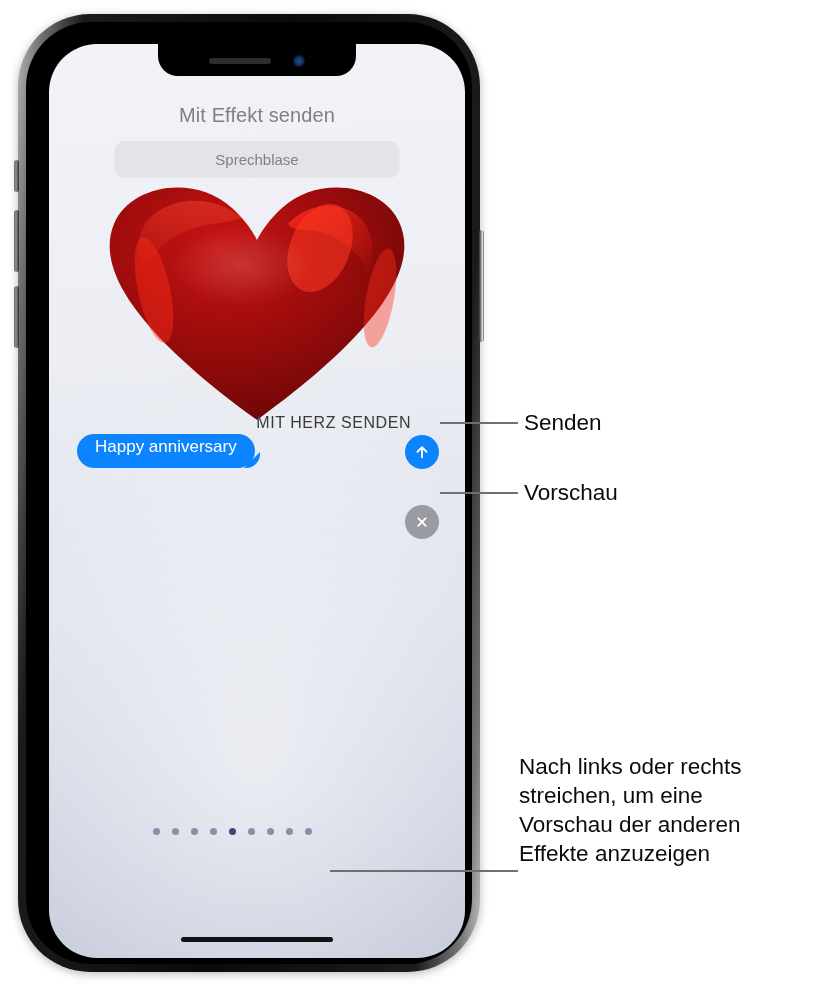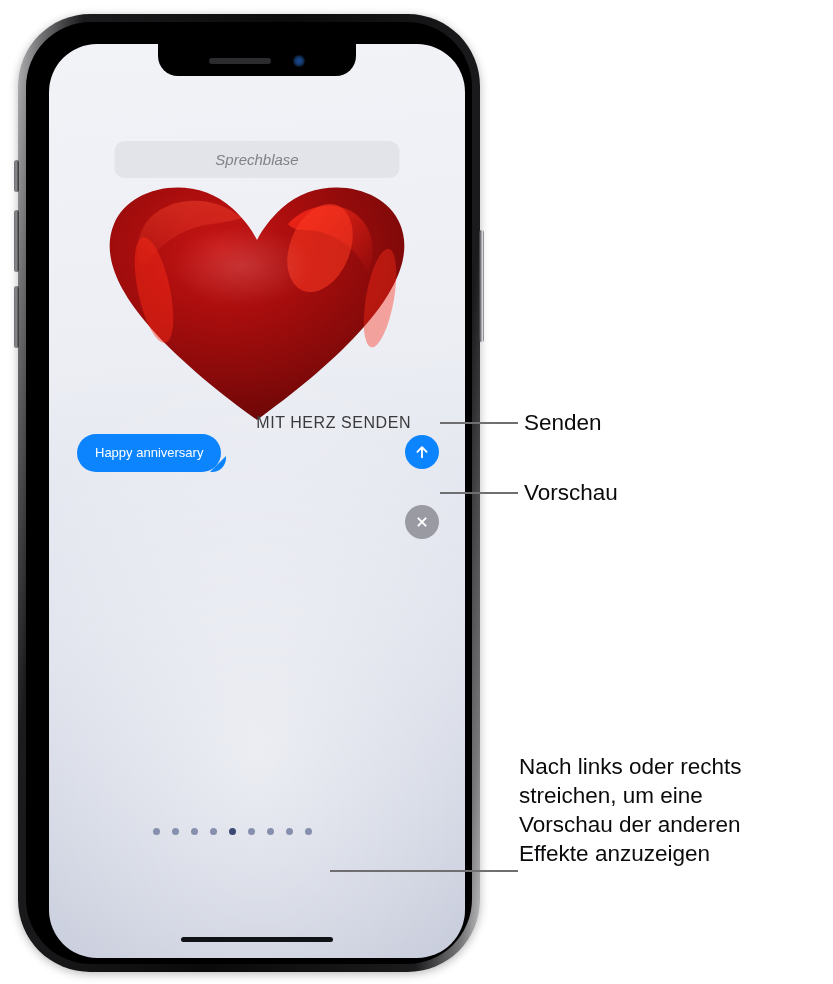--- a/index.html
+++ b/index.html
@@ -100,37 +100,37 @@
     font-size: 20px; color: #7e8086; letter-spacing: .1px;
   }
   .segmented {
     position: absolute; top: 97px; left: 50%; transform: translateX(-50%);
     width: 285px; height: 37px; border-radius: 10px;
     background: rgba(226,227,232,.92);
     display: flex; align-items: center; z-index: 3;
   }
   .seg { flex: 1; height: 33px; margin: 8px; border-radius: 8px;
          display: flex; align-items: center; justify-content: center;
-         font-size: 15px; color: #7f8287; font-style: italic; }
+         font-size: 15px; color: #7f8287; }
   .seg.active { background: rgba(196,197,203,.95); color: #3b3d42; }
 
   
   .heart-wrap { position: absolute; top: 118px; left: 0; right: 0; height: 270px; z-index: 1; }
   .heart { position:absolute; left: 50%; top: 8px; transform: translateX(-50%); }
   .effect-label {
     position: absolute; top: 370px; right: 54px;
     font-size: 16px; color: #3a3a3c; letter-spacing: .55px;
     z-index: 2;
   }
   .bubble-row { position: absolute; top: 390px; left: 28px; right: 26px; height: 46px; z-index: 4; }
   .bubble {
     position: relative; display: inline-block;
     background: #0c84fe; color: #fff;
-    font-size: 13px; line-height: 1;
-    padding: 12px 18px 13px 18px; border-radius: 20px;
+    font-size: 17px; line-height: 1;
+    padding: 4px 18px 13px 18px; border-radius: 20px;
   }
   .bubble::after {
     content:""; position:absolute; right:-5px; bottom:0;
     width: 16px; height: 16px;
     background: #0c84fe;
     border-bottom-left-radius: 14px;
     clip-path: polygon(0 0, 100% 100%, 0 100%);
     transform: scaleX(-1);
   }
   .send-btn {
@@ -176,20 +176,21 @@
 
     <div class="phone-inner">
       <div class="screen">
 
         <div class="notch">
           <div class="speaker"></div>
           <div class="frontcam"></div>
         </div>
 
 
+        <div class="title">Mit Effekt senden</div>
 
         <div class="segmented">
           <div class="seg">Sprechblase</div>
         </div>
 
         <div class="heart-wrap">
           <svg class="heart" width="330" height="258" viewBox="0 0 330 258">
             <defs>
               <radialGradient id="hg" cx="38%" cy="26%" r="78%">
                 <stop offset="0%" stop-color="#c81515"></stop>

